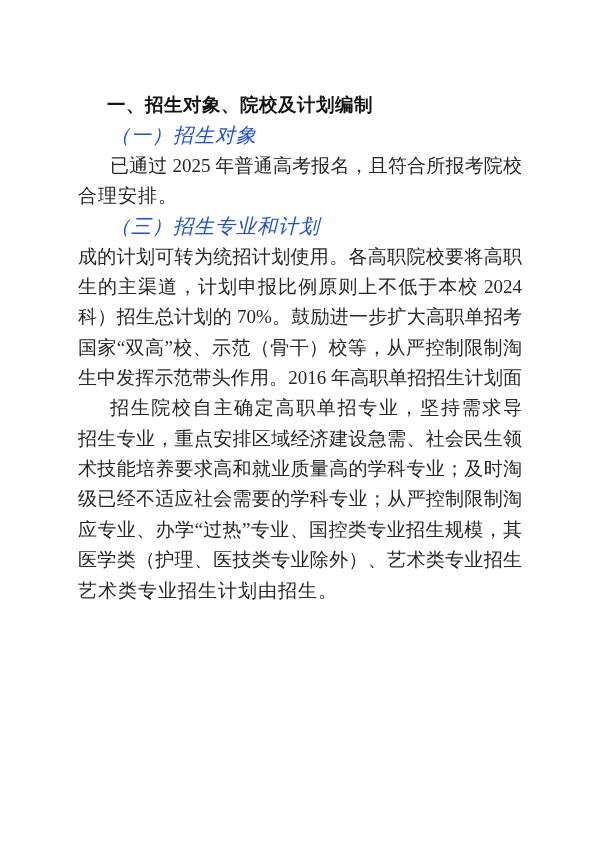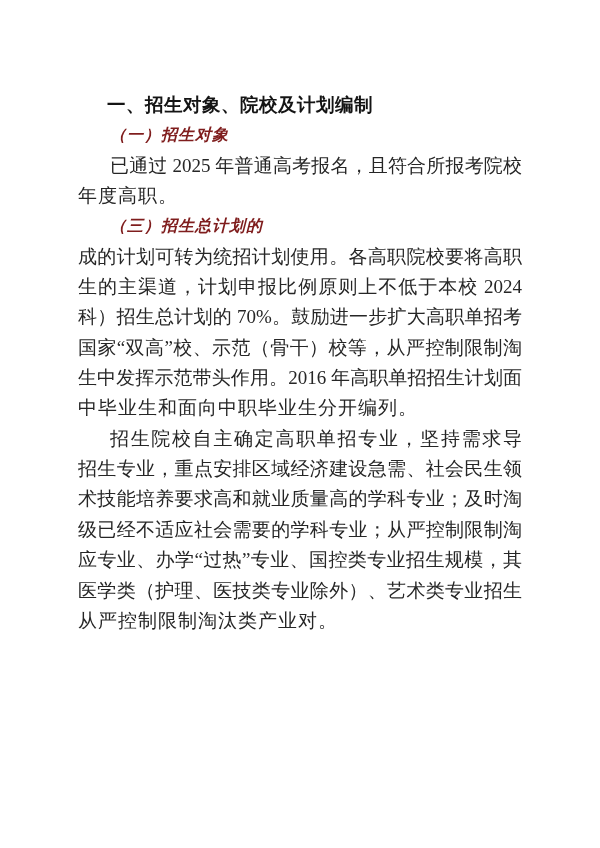--- a/index.html
+++ b/index.html
@@ -31,25 +31,24 @@
   .line.heading {
     font-family: "Liberation Sans", "DejaVu Sans", sans-serif;
     font-weight: bold;
     font-size: 18.5px;
     padding-left: 29px;
     color: #141414;
     letter-spacing: 0.5px;
   }
   .line.sub {
     padding-left: 32px;
-    font-size: 16px;
+    font-size: 20px;
     font-style: italic;
-    color: #7f1d1d;
+    color: #1d4ed8;
     letter-spacing: 1px;
-    font-weight: bold;
   }
   .line.first {
     padding-left: 32px;
     text-align: justify;
     text-align-last: justify;
   }
   .line.full {
     text-align: justify;
     text-align-last: justify;
   }
@@ -75,33 +74,32 @@
   }
 </style>
 </head>
 <body>
 
 <div class="page">
   <div class="content">
     <div class="line heading">一、招生对象、院校及计划编制</div>
     <div class="line sub">（一）招生对象</div>
     <div class="line first">已通过 2025 年普通高考报名，且符合所报考院校招生条件</div>
-    <div class="line last">年度高职。</div>
-    <div class="line sub">（三）招生总计划的</div>
+    <div class="line last">合理安排。</div>
+    <div class="line sub">（三）招生专业和计划</div>
     <div class="line full">成的计划可转为统招计划使用。各高职院校要将高职单招作为招</div>
     <div class="line full">生的主渠道，计划申报比例原则上不低于本校 2024 年度高职（专</div>
     <div class="line full">科）招生总计划的 70%。鼓励进一步扩大高职单招考试招考规模，</div>
     <div class="line full">国家“双高”校、示范（骨干）校等，从严控制限制淘汰类产业对</div>
     <div class="line full">生中发挥示范带头作用。2016 年高职单招招生计划面向普通高</div>
-    <div class="line last">中毕业生和面向中职毕业生分开编列。</div>
     <div class="line first">招生院校自主确定高职单招专业，坚持需求导向，合理安排</div>
     <div class="line full">招生专业，重点安排区域经济建设急需、社会民生领域紧缺、技</div>
     <div class="line full">术技能培养要求高和就业质量高的学科专业；及时淘汰或更新升</div>
     <div class="line full">级已经不适应社会需要的学科专业；从严控制限制淘汰类产业对</div>
     <div class="line full">应专业、办学“过热”专业、国控类专业招生规模，其中师范类、</div>
     <div class="line full">医学类（护理、医技类专业除外）、艺术类专业招生计划由招生</div>
-    <div class="line last">从严控制限制淘汰类产业对。</div>
+    <div class="line last">艺术类专业招生计划由招生。</div>
   </div>
 
   <div class="footer">
     <span class="dash">—</span><span class="num">2</span><span class="dash">—</span>
   </div>
 </div>
 
 </body></html>

